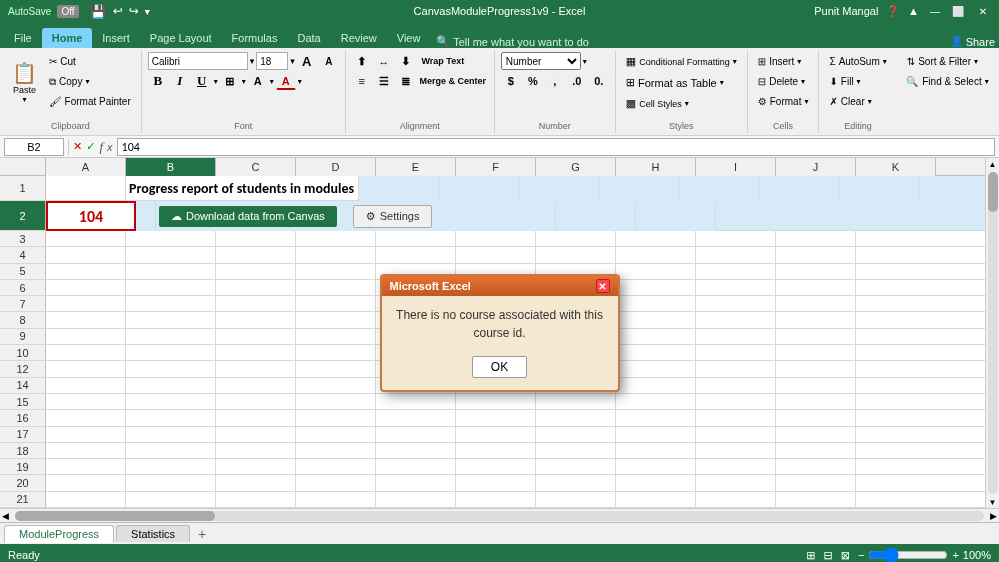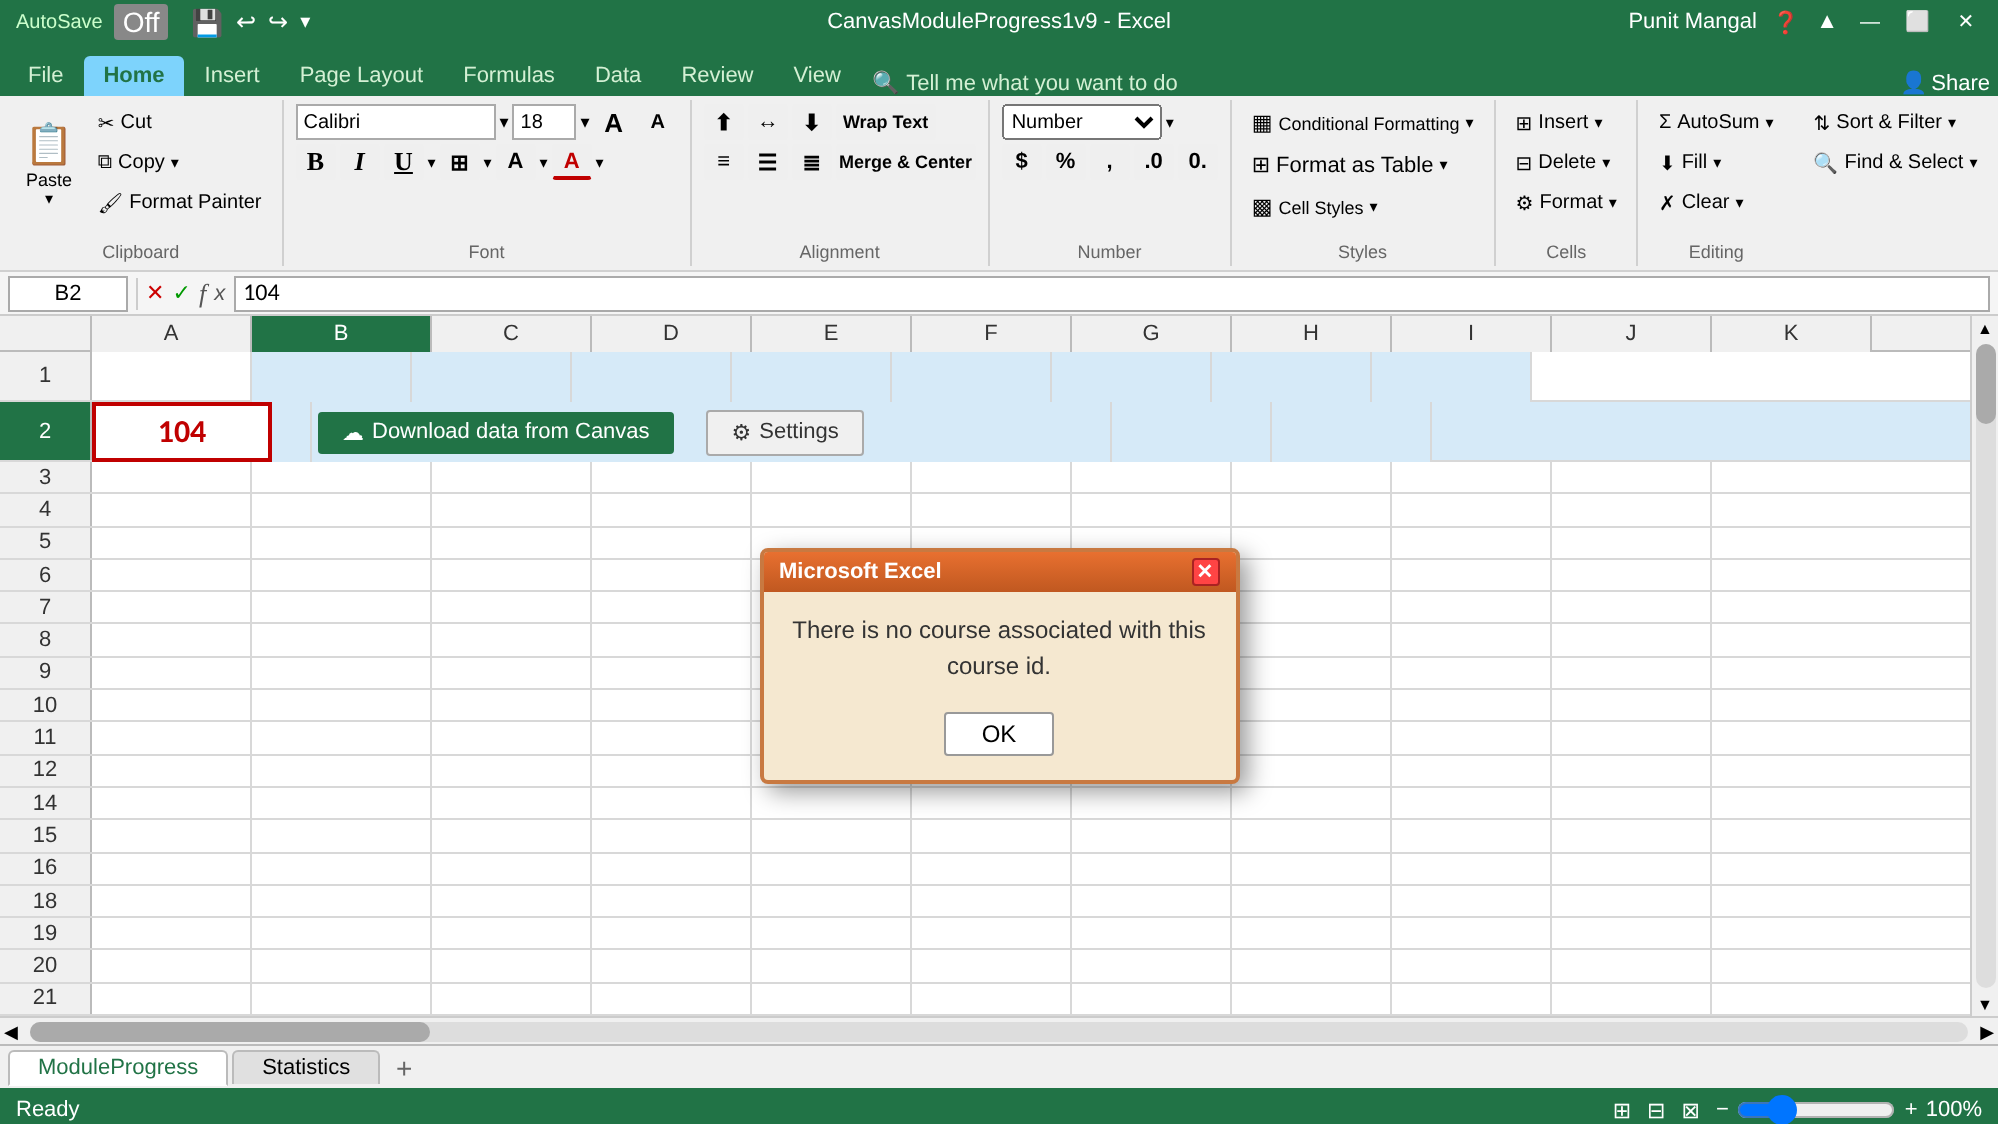--- a/index.html
+++ b/index.html
@@ -97,21 +97,21 @@
     #dialog-close-btn { width: 14px; height: 14px; background: #ff4444; border: 1px solid #aa2222; border-radius: 2px; display: flex; align-items: center; justify-content: center; font-size: 10px; color: white; cursor: pointer; }
     #dialog-message { font-size: 12px; color: #333; text-align: center; margin: 10px 0 14px 0; line-height: 1.5; }
     #dialog-ok-btn { display: block; margin: 0 auto; background: white; border: 1px solid #999; padding: 3px 18px; font-size: 12px; cursor: pointer; border-radius: 2px; }
   </style>
 </head>
 <body>
 
 <div id="title-bar">
   <div id="title-bar-left">
     <span style="font-size:10px;color:#cfc;">AutoSave</span>
-    <span style="background:#888;color:white;font-size:14px;padding:1px 4px;border-radius:2px;cursor:pointer;">Off</span>
+    <span style="background:#888;color:white;font-size:10px;padding:1px 4px;border-radius:2px;cursor:pointer;">Off</span>
     <span style="font-size:13px;margin-left:6px;cursor:pointer;">💾</span>
     <span style="font-size:12px;cursor:pointer;">↩</span>
     <span style="font-size:12px;cursor:pointer;">↪</span>
     <span style="font-size:10px;cursor:pointer;">▾</span>
   </div>
   <div id="title-bar-center">
     <span>CanvasModuleProgress1v9 - Excel</span>
   </div>
   <div id="title-bar-right">
     <span style="font-size:11px;">Punit Mangal</span>
@@ -346,20 +346,23 @@
     <div class="col-header cell-rest">I</div>
     <div class="col-header cell-rest">J</div>
     <div class="col-header cell-rest">K</div>
   </div>
 
   <div id="rows-area">
 
     <div class="sheet-row row1">
       <div class="row-header">1</div>
       <div class="cell cell-a"></div>
+      <div class="cell cell-b" style="width:500px;font-size:14px;font-weight:bold;">
+        <span>Progress report of students in modules</span>
+      </div>
       <div class="cell cell-rest" style="background:#d6eaf8;"></div>
       <div class="cell cell-rest" style="background:#d6eaf8;"></div>
       <div class="cell cell-rest" style="background:#d6eaf8;"></div>
       <div class="cell cell-rest" style="background:#d6eaf8;"></div>
       <div class="cell cell-rest" style="background:#d6eaf8;"></div>
       <div class="cell cell-rest" style="background:#d6eaf8;"></div>
       <div class="cell cell-rest" style="background:#d6eaf8;"></div>
       <div class="cell cell-rest" style="background:#d6eaf8;"></div>
     </div>
 
@@ -482,33 +485,20 @@
         <div class="cell cell-c"></div>
         <div class="cell cell-rest"></div>
         <div class="cell cell-rest"></div>
         <div class="cell cell-rest"></div>
         <div class="cell cell-rest"></div>
         <div class="cell cell-rest"></div>
         <div class="cell cell-rest"></div>
         <div class="cell cell-rest"></div>
       </div>
     <div class="sheet-row">
-        <div class="row-header">11</div>
-        <div class="cell cell-a"></div>
-        <div class="cell cell-b"></div>
-        <div class="cell cell-c"></div>
-        <div class="cell cell-rest"></div>
-        <div class="cell cell-rest"></div>
-        <div class="cell cell-rest"></div>
-        <div class="cell cell-rest"></div>
-        <div class="cell cell-rest"></div>
-        <div class="cell cell-rest"></div>
-        <div class="cell cell-rest"></div>
-      </div>
-    <div class="sheet-row">
         <div class="row-header">12</div>
         <div class="cell cell-a"></div>
         <div class="cell cell-b"></div>
         <div class="cell cell-c"></div>
         <div class="cell cell-rest"></div>
         <div class="cell cell-rest"></div>
         <div class="cell cell-rest"></div>
         <div class="cell cell-rest"></div>
         <div class="cell cell-rest"></div>
         <div class="cell cell-rest"></div>
@@ -535,20 +525,33 @@
         <div class="cell cell-rest"></div>
         <div class="cell cell-rest"></div>
         <div class="cell cell-rest"></div>
         <div class="cell cell-rest"></div>
         <div class="cell cell-rest"></div>
         <div class="cell cell-rest"></div>
         <div class="cell cell-rest"></div>
       </div>
     <div class="sheet-row">
         <div class="row-header">16</div>
+        <div class="cell cell-a"></div>
+        <div class="cell cell-b"></div>
+        <div class="cell cell-c"></div>
+        <div class="cell cell-rest"></div>
+        <div class="cell cell-rest"></div>
+        <div class="cell cell-rest"></div>
+        <div class="cell cell-rest"></div>
+        <div class="cell cell-rest"></div>
+        <div class="cell cell-rest"></div>
+        <div class="cell cell-rest"></div>
+      </div>
+    <div class="sheet-row">
+        <div class="row-header">17</div>
         <div class="cell cell-a"></div>
         <div class="cell cell-b"></div>
         <div class="cell cell-c"></div>
         <div class="cell cell-rest"></div>
         <div class="cell cell-rest"></div>
         <div class="cell cell-rest"></div>
         <div class="cell cell-rest"></div>
         <div class="cell cell-rest"></div>
         <div class="cell cell-rest"></div>
         <div class="cell cell-rest"></div>

